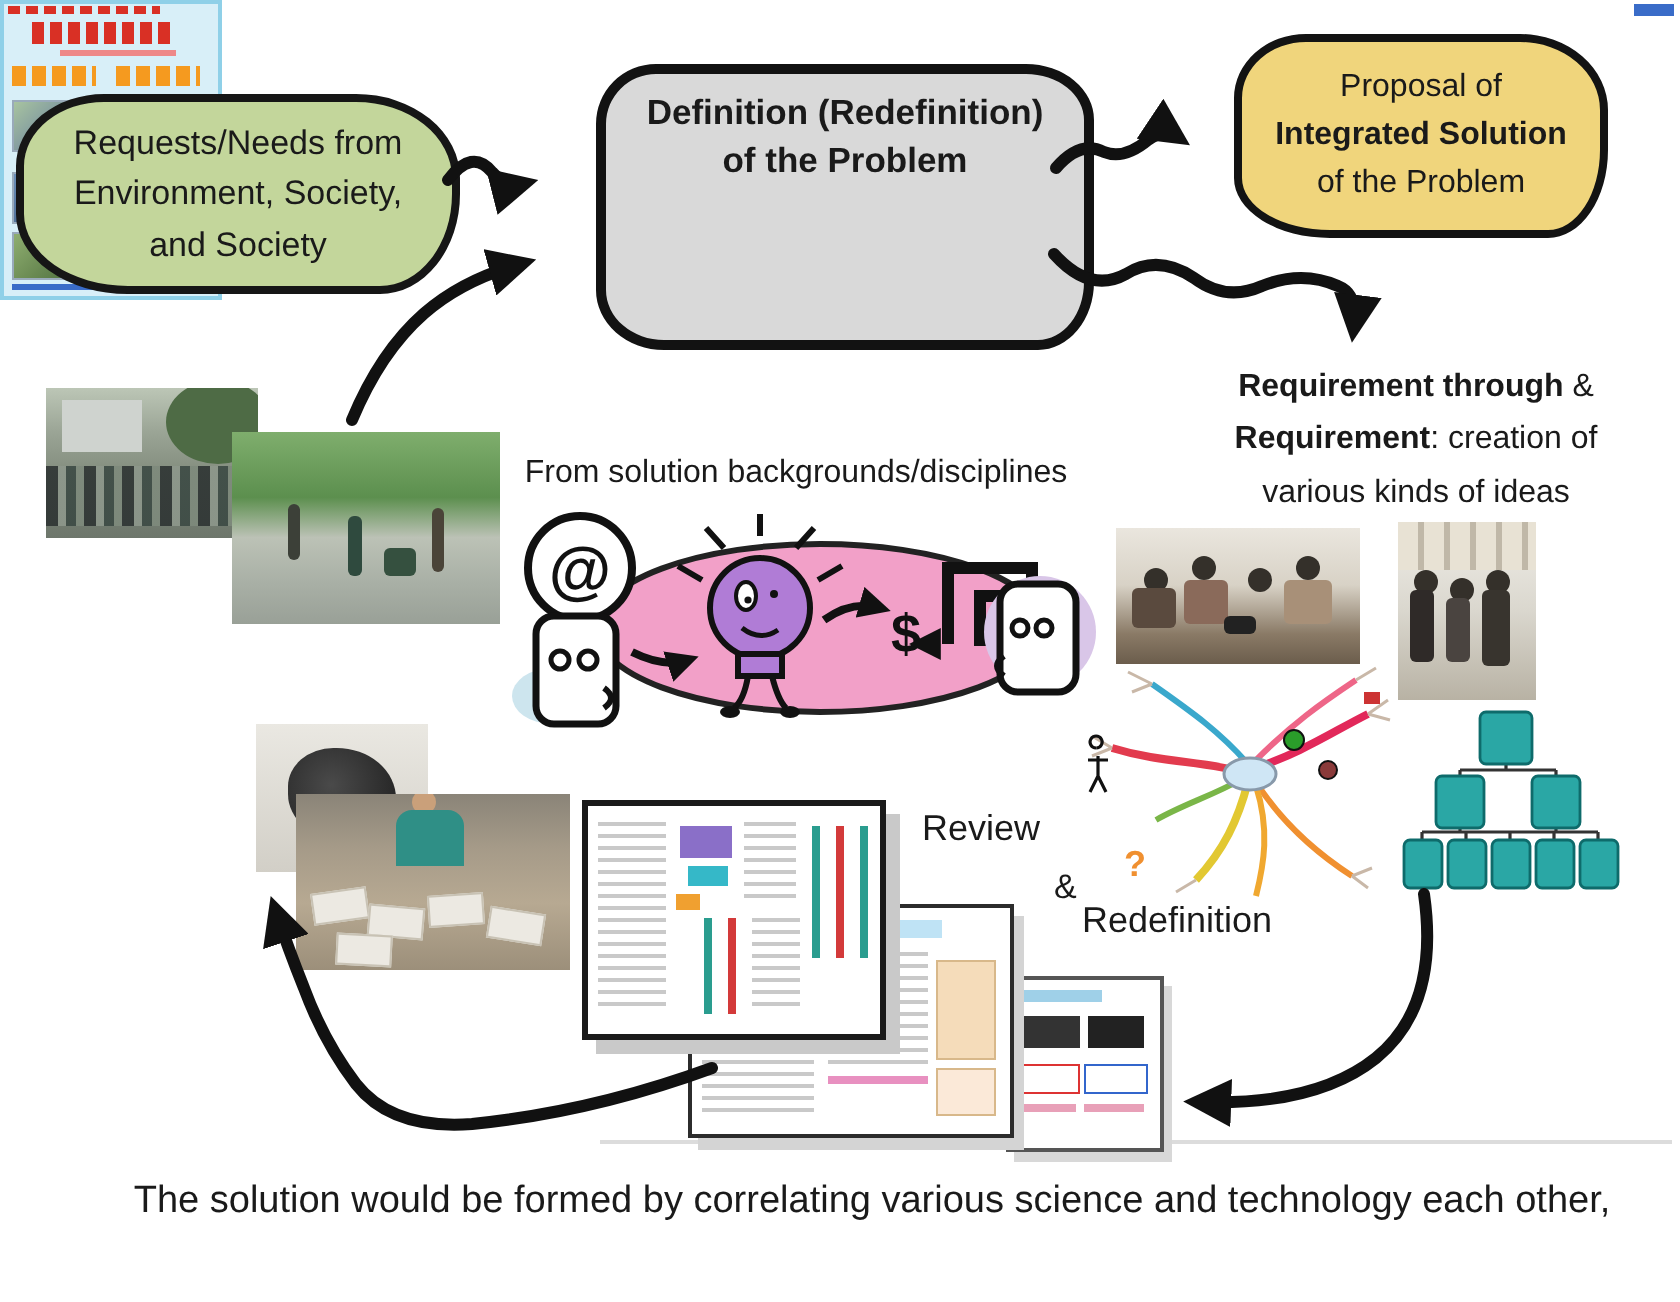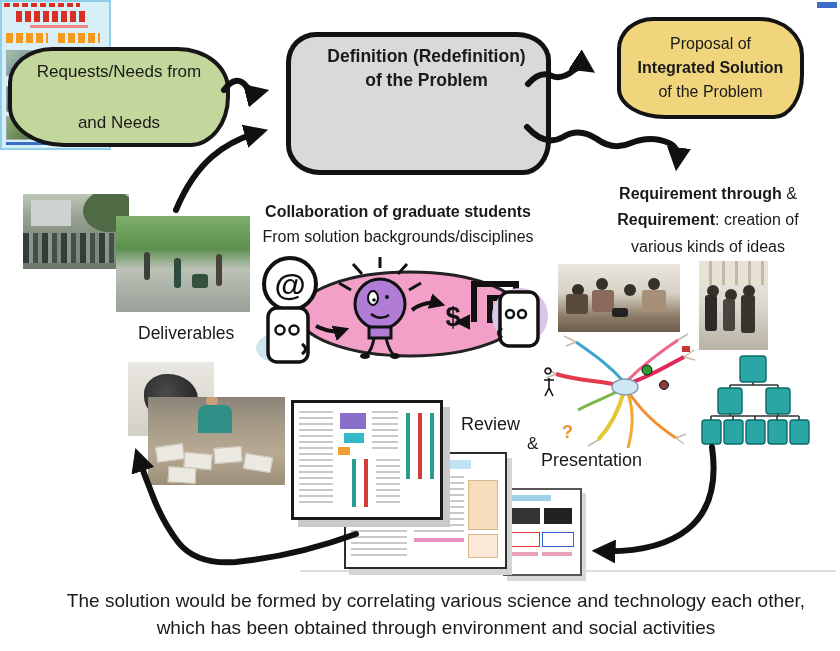--- a/index.html
+++ b/index.html
@@ -8,33 +8,33 @@
   .abs{position:absolute;}
   .ctr{text-align:center;}
   b{font-weight:bold;}
 
   
   .kw-box{left:14px;top:11px;width:212px;height:30px;border:1px solid #e3e3e3;
           font-size:18px;font-weight:bold;line-height:30px;z-index:4;}
   .green-blob{left:8px;top:47px;width:214px;height:92px;background:#c3d69b;
           border:4px solid #161616;border-radius:44px 52px 40px 56px / 36px 42px 50px 40px;
           display:flex;align-items:center;justify-content:center;font-size:17px;line-height:1.5;z-index:4;}
-  .def-box{left:286px;top:32px;width:239px;height:125px;background:#d9d9d9;
+  .def-box{left:298px;top:32px;width:239px;height:125px;background:#d9d9d9;
           border:5px solid #121212;border-radius:30px 34px 28px 34px/30px 28px 34px 30px;
-          padding-top:8px;z-index:4;padding-left:16px;}
+          padding-top:8px;z-index:4;}
   .def-box .t{font-size:17.5px;font-weight:bold;line-height:1.35;}
   .def-box .b{font-size:17px;line-height:1.3;margin-top:7px;}
   .proposal-blob{left:617px;top:17px;width:179px;height:94px;background:#f0d57c;
           border:4px solid #131313;border-radius:36px 44px 30px 48px/32px 38px 44px 30px;
           display:flex;flex-direction:column;align-items:center;justify-content:center;
           font-size:16px;line-height:1.5;z-index:4;}
   .req-text{left:576px;top:181px;width:264px;font-size:16px;line-height:1.65;z-index:4;}
   .collab-text{left:236px;top:200px;width:324px;font-size:16px;line-height:1.55;z-index:4;}
   .deliverables{left:138px;top:323px;width:120px;font-size:17.5px;z-index:4;}
-  .review{left:461px;top:414px;font-size:18px;z-index:4;}
+  .review{left:461px;top:404px;font-size:18px;z-index:4;}
   .amp{left:527px;top:434px;font-size:17px;z-index:4;}
   .presentation{left:541px;top:450px;font-size:18px;z-index:4;}
   .caption{left:16px;top:588px;width:840px;font-size:19px;line-height:1.42;z-index:4;}
 
   
   .photo{position:absolute;overflow:hidden;z-index:1;}
   .fig{position:absolute;border-radius:3px;}
   .photo-group{left:23px;top:194px;width:106px;height:75px;
       background:linear-gradient(180deg,#bcc6b6 0%,#9aa495 30%,#828c7d 58%,#6d766b 100%);}
   .photo-outdoor{left:116px;top:216px;width:134px;height:96px;
@@ -79,22 +79,22 @@
 </style>
 </head>
 <body>
 
 <div class="canvas">
 
 
   <div class="abs ctr green-blob">
     <div>
       <span>Requests/Needs from</span><br>
-      <br>
-      <span>and Needs</span>
+      <span>Environment, Society,</span><br>
+      <span>and Society</span>
     </div>
   </div>
 
   <div class="abs ctr def-box">
     <div class="t">
       <span>Definition (Redefinition)</span><br>
       <span>of the Problem</span>
     </div>
     <div class="b">
       <br>
@@ -107,21 +107,21 @@
     <span>of the Problem</span>
   </div>
 
   <div class="abs ctr req-text">
     <b>Requirement through</b><span> &amp;</span><br>
     <b>Requirement</b><span>: creation of</span><br>
     <span>various kinds of ideas</span>
   </div>
 
   <div class="abs ctr collab-text">
-    <b>Collaboration of graduate students</b><br>
+    <br>
     <span>From solution backgrounds/disciplines</span>
   </div>
 
   <div class="photo photo-group">
     <div class="fig" style="left:8px;top:6px;width:40px;height:26px;background:#cfd3cf;border-radius:0;"></div>
     <div class="fig" style="right:-6px;top:-4px;width:52px;height:42px;background:#4e6b45;border-radius:50%;"></div>
     <div class="fig" style="left:0;bottom:6px;width:106px;height:30px;border-radius:0;opacity:.9;
          background:repeating-linear-gradient(90deg,#2e3433 0 6px,#8d978b 6px 10px,#3c4a44 10px 15px,#7e8a7c 15px 19px);"></div>
   </div>
 
@@ -143,21 +143,20 @@
     <div class="d" style="left:42px;top:54px;width:8px;height:12px;background:#8a7fd0;"></div>
     <div class="d pic" style="left:60px;top:48px;width:32px;height:22px;"></div>
     <div class="d pic" style="left:6px;top:86px;width:36px;height:24px;background:linear-gradient(135deg,#6b8fb8,#2f4a70);"></div>
     <div class="d pic" style="left:6px;top:116px;width:34px;height:22px;background:linear-gradient(135deg,#8fae70,#4a6b3a);"></div>
     <div class="d" style="left:58px;top:78px;width:44px;height:4px;background:#d44;"></div>
     <div class="d tbl" style="left:58px;top:86px;width:44px;height:34px;"></div>
     <div class="d bline" style="left:6px;top:142px;width:44px;height:3px;"></div>
     <div class="d bline" style="left:58px;top:126px;width:40px;height:3px;"></div>
   </div>
 
-  <div class="abs deliverables">Deliverables</div>
 
   <div class="photo photo-robot">
     <div class="fig" style="left:16px;top:12px;width:54px;height:46px;border-radius:42% 55% 45% 50%;
          background:radial-gradient(circle at 40% 40%,#4a4a4a,#1d1d1d);"></div>
     <div class="fig" style="left:38px;top:42px;width:11px;height:8px;background:#e8a020;"></div>
     <div class="fig" style="left:28px;top:48px;width:8px;height:6px;background:#e8d040;"></div>
   </div>
 
   <div class="photo photo-worktable">
     <div class="fig" style="left:58px;top:-2px;width:12px;height:12px;border-radius:50%;background:#caa07a;"></div>
@@ -289,36 +288,35 @@
     <div class="vbar" style="left:112px;top:10px;height:66px;background:#2a9d8f;"></div>
     <div class="vbar" style="left:124px;top:10px;height:66px;background:#d33a3a;"></div>
     <div class="vbar" style="left:136px;top:10px;height:66px;background:#2a9d8f;"></div>
     <div class="vbar" style="left:58px;top:56px;height:48px;background:#2a9d8f;"></div>
     <div class="vbar" style="left:70px;top:56px;height:48px;background:#d33a3a;"></div>
     <div class="d txt" style="left:82px;top:56px;width:24px;height:48px;"></div>
   </div>
 
   <div class="abs review">Review</div>
   <div class="abs amp">&amp;</div>
-  <div class="abs presentation">Presentation</div>
+  <div class="abs presentation">Redefinition</div>
 
   <svg class="overlay" width="840" height="651" viewBox="0 0 840 651">
     <defs>
       <marker id="ah" viewBox="0 0 10 10" refX="6.5" refY="5" markerWidth="4" markerHeight="4" orient="auto-start-reverse">
         <path d="M0,0 L10,5 L0,10 z" fill="#111"></path>
       </marker>
     </defs>
     <g fill="none" stroke="#111" stroke-width="6" stroke-linecap="round">
       <path d="M224,90 q12,-16 22,-4 q7,8 15,6" marker-end="url(#ah)"></path>
       <path d="M176,210 C196,162 224,142 260,132" marker-end="url(#ah)"></path>
       <path d="M528,84 q12,-14 24,-8 q10,4 22,-6 q8,-6 14,-2" marker-end="url(#ah)"></path>
       <path d="M527,127 q18,20 36,10 q16,-10 34,2 q16,12 34,4 q20,-8 38,0 q10,4 8,20" marker-end="url(#ah)"></path>
       <path d="M712,447 q8,56 -24,82 q-30,24 -88,22" marker-end="url(#ah)"></path>
       <path d="M356,534 q-60,22 -120,28 q-40,3 -58,-20 q-16,-21 -26,-48 q-8,-20 -14,-38" marker-end="url(#ah)"></path>
     </g>
   </svg>
 
   <div class="abs ctr caption">
     <span>The solution would be formed by correlating various science and technology each other,</span><br>
-    <span>which has been obtained through environment and social activities</span>
   </div>
 
 </div>
 
 </body></html>

